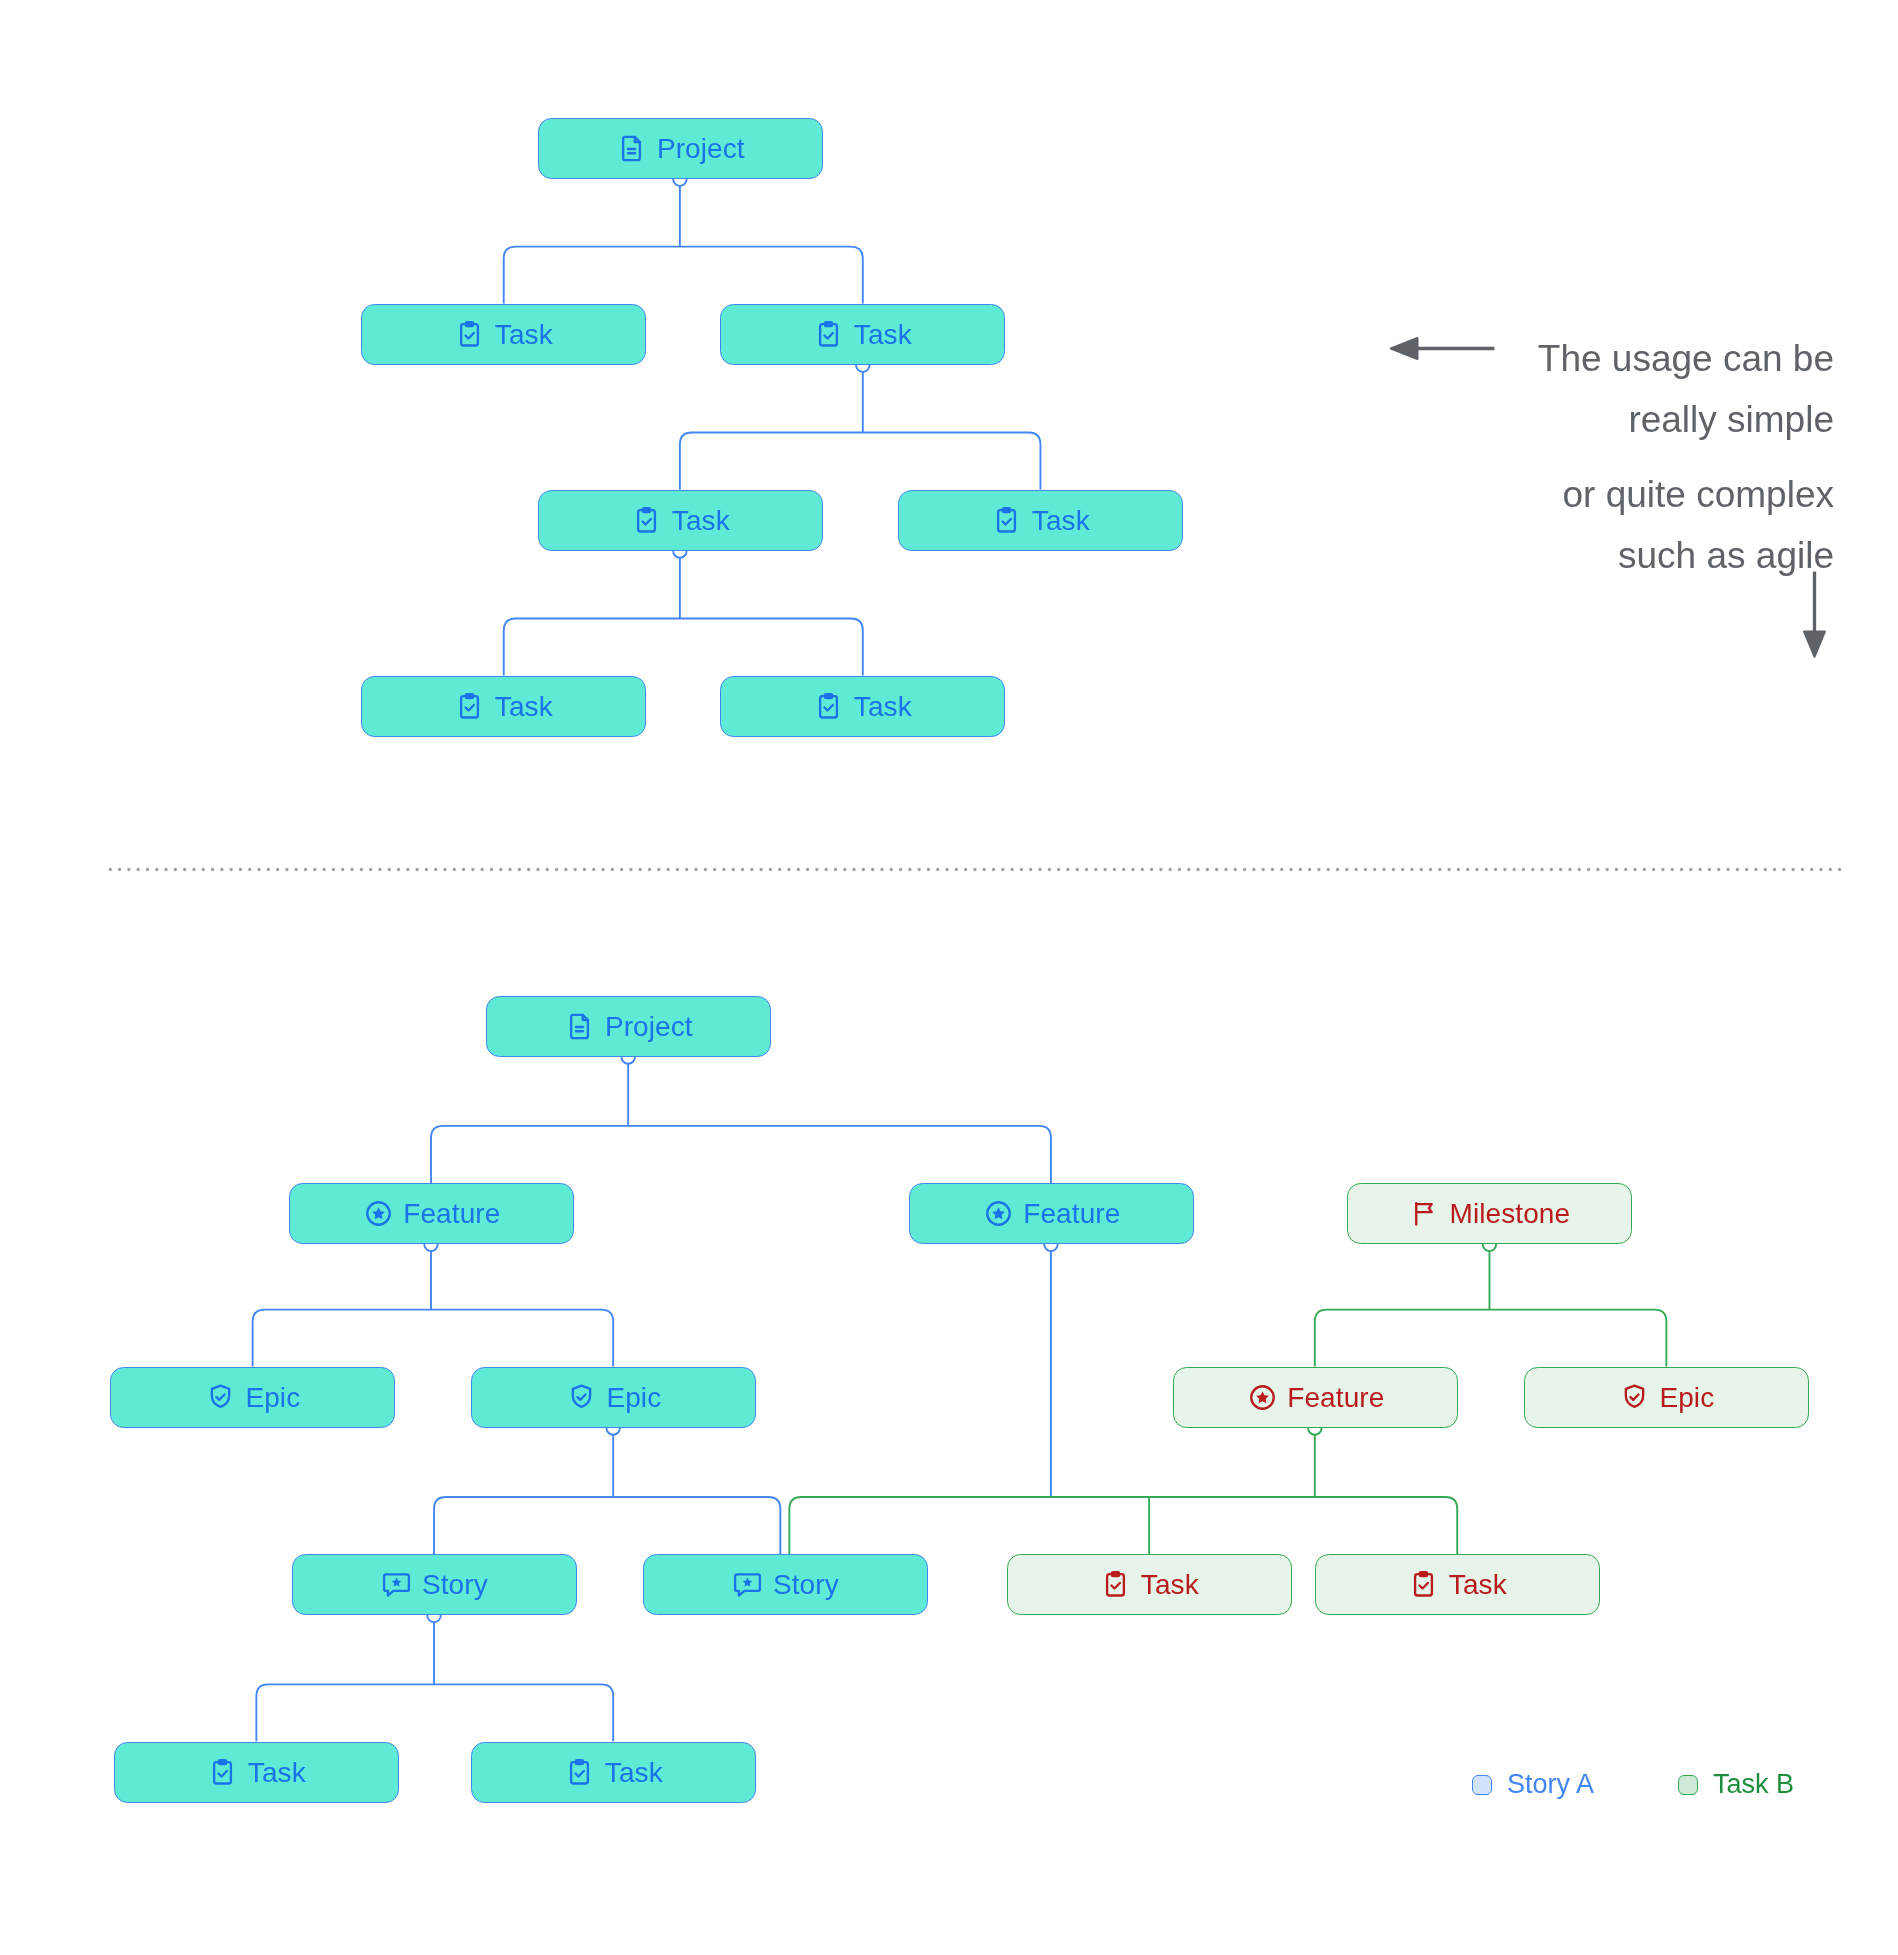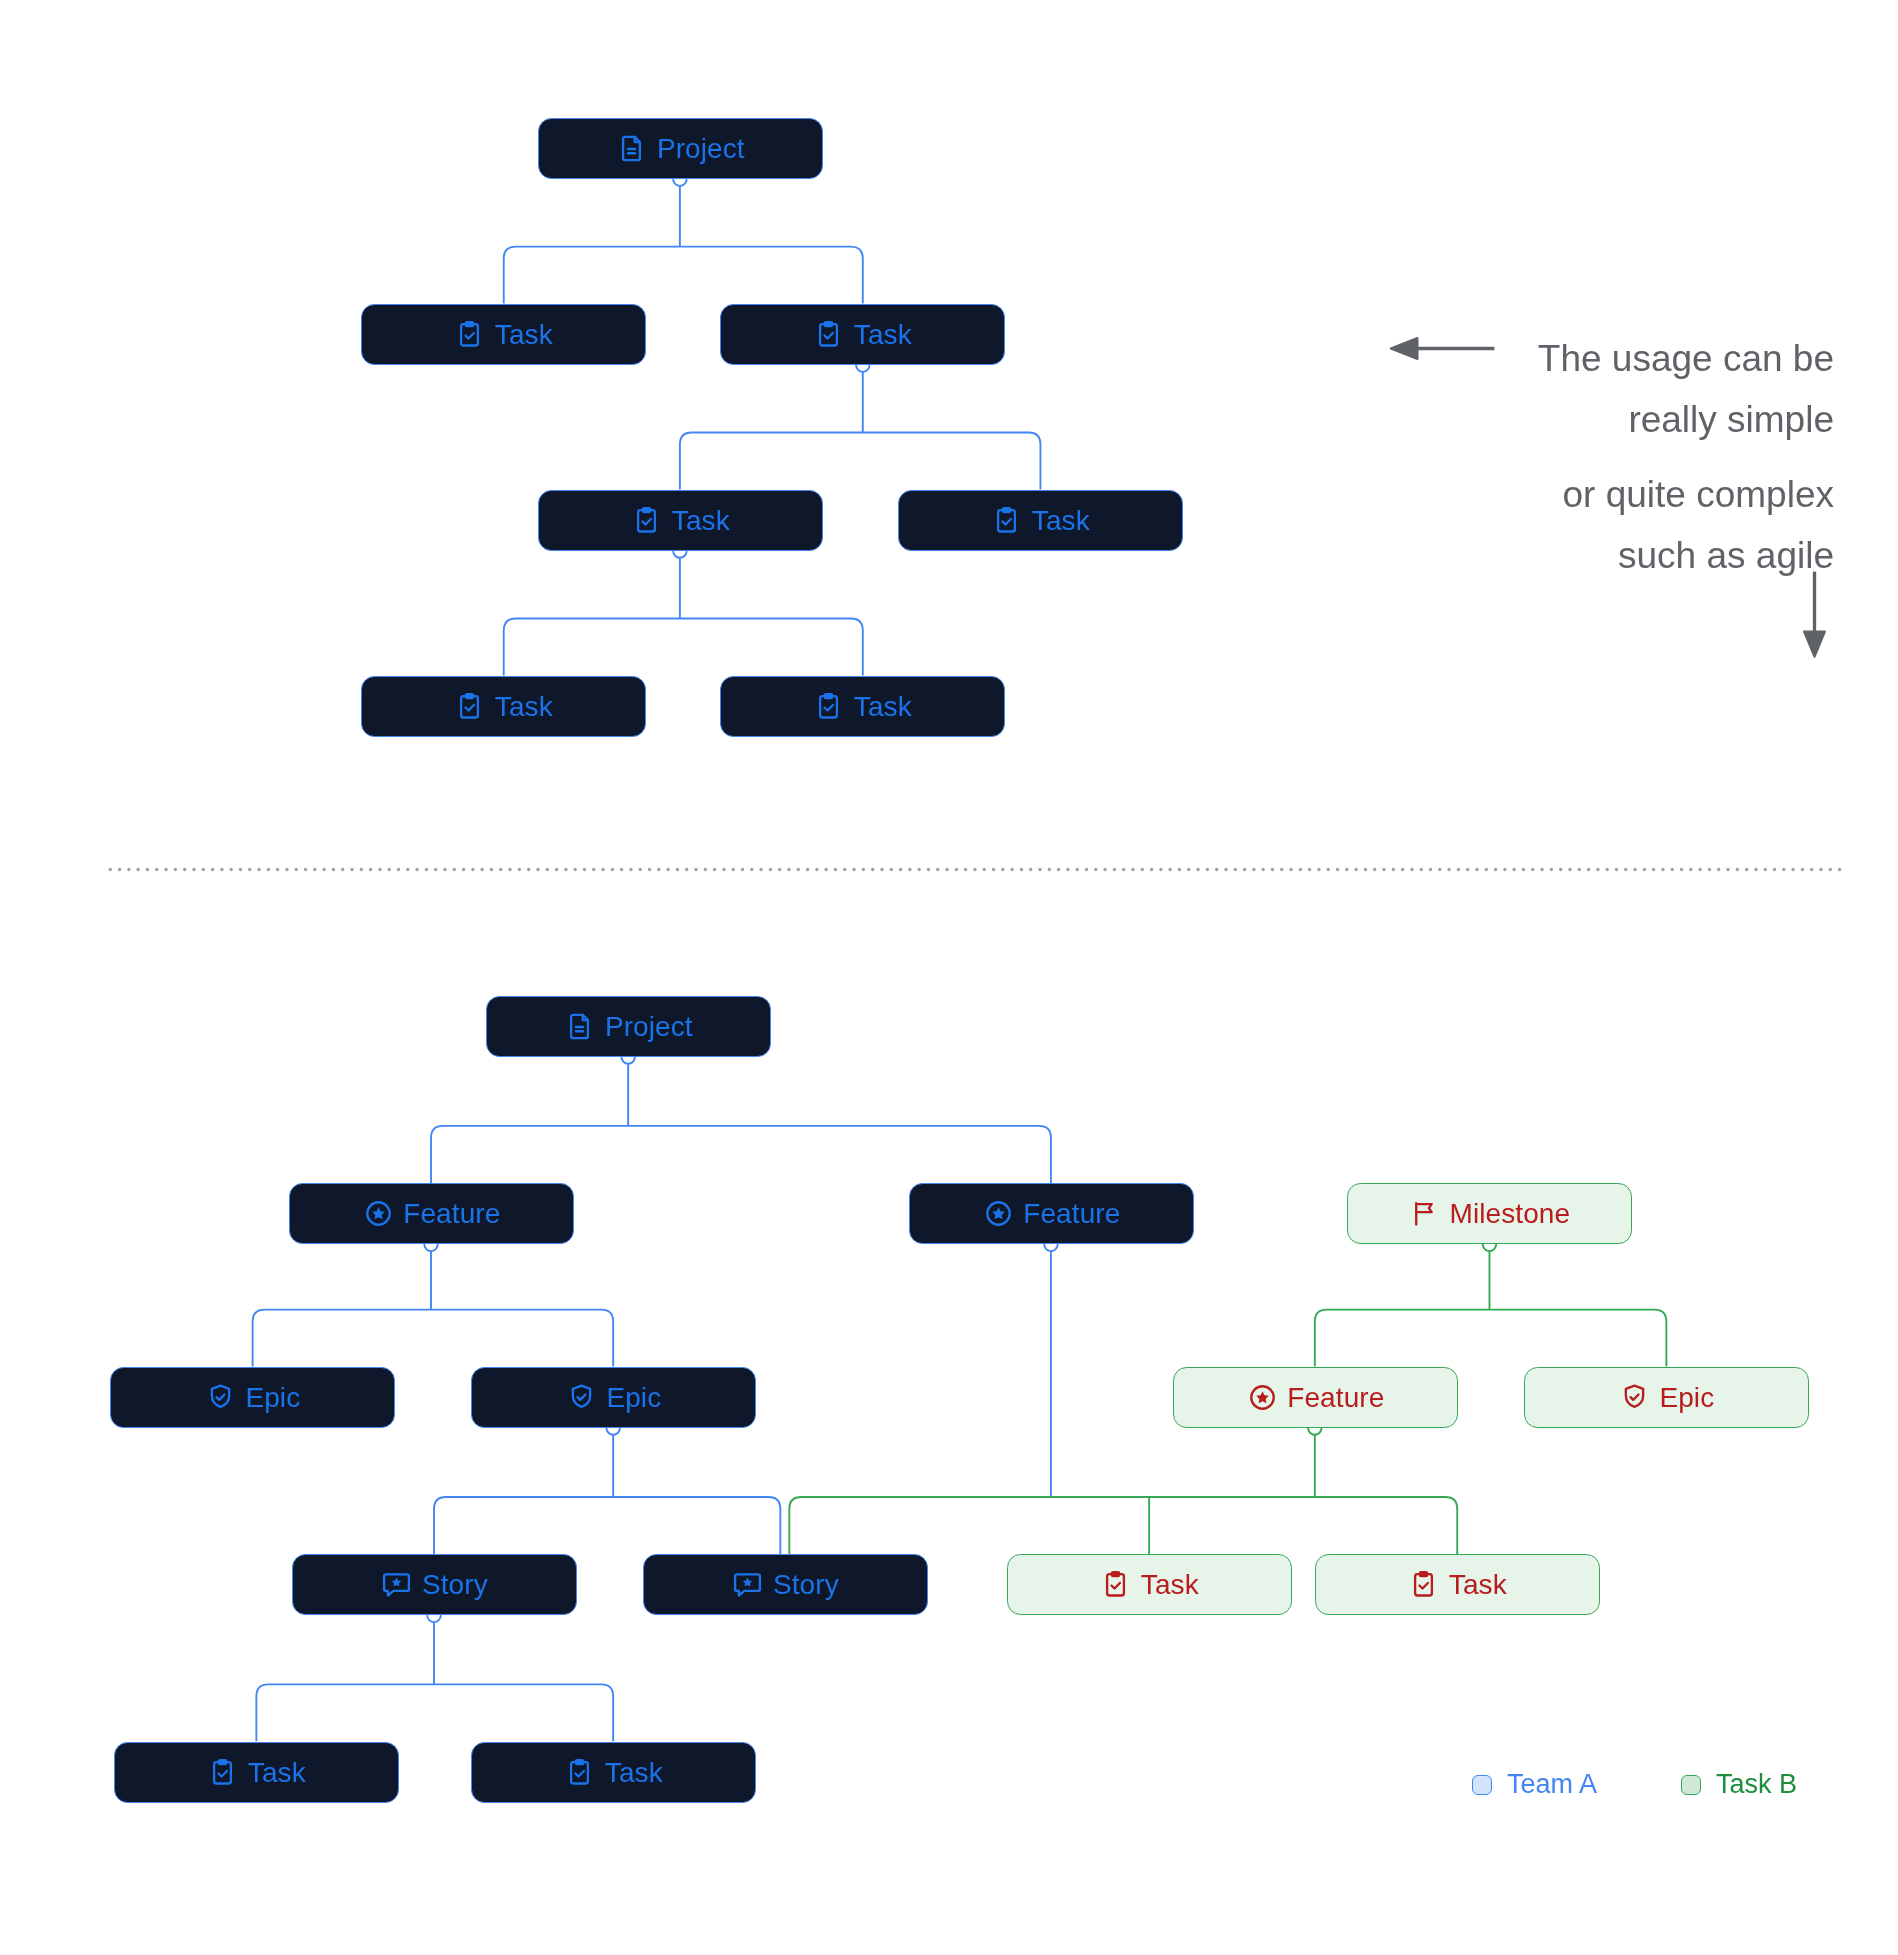--- a/index.html
+++ b/index.html
@@ -2,21 +2,21 @@
 <html style="font-size:12px"><head>
 <meta charset="utf-8">
 <style>
   html,body{margin:0;padding:0;background:#ffffff;}
   #canvas{position:relative;width:1898px;height:1955px;background:#ffffff;overflow:hidden;
           font-family:"Liberation Sans","DejaVu Sans",sans-serif;}
   #wires,#overlay{position:absolute;left:0;top:0;pointer-events:none;}
   .node{position:absolute;width:285px;height:61px;box-sizing:border-box;border-radius:13.5px;
         display:flex;align-items:center;justify-content:center;gap:9.7px;
         font-size:28px;font-weight:500;letter-spacing:0.1px;}
-  .node.blue{background:#0f172a;border:1.9px solid #4285F4;color:#1A73E8;}
+  .node.blue{background:#5eead4;border:1.9px solid #4285F4;color:#1A73E8;}
   .node.green{background:#E6F4EA;border:1.9px solid #34A853;color:#b91c1c;}
   .node svg{width:31px;height:31px;flex:0 0 auto;}
   .annotation{position:absolute;right:64px;top:328px;text-align:right;color:#5F6368;
               font-size:37px;line-height:61px;font-weight:400;}
   .annotation .para{white-space:pre-line;}
   .annotation .para + .para{margin-top:13.5px;}
   .legend{position:absolute;left:1472px;top:1769px;display:flex;align-items:center;column-gap:84px;}
   .legend-item{display:flex;align-items:center;gap:15px;font-size:27px;font-weight:500;}
   .swatch{width:20px;height:20px;border-radius:6px;box-sizing:border-box;}
   .swatch.blue{background:#D2E3FC;border:1.9px solid #4285F4;}
@@ -231,21 +231,21 @@
   <div class="annotation">
     <div class="para">The usage can be
 really simple</div>
     <div class="para">or quite complex
 such as agile</div>
   </div>
 
   <div class="legend">
     <div class="legend-item blue">
       <span class="swatch blue"></span>
-      <span>Team A</span>
+      <span>Story A</span>
     </div>
     <div class="legend-item green">
       <span class="swatch green"></span>
       <span>Task B</span>
     </div>
   </div>
 </div>
 
 
 </body></html>

